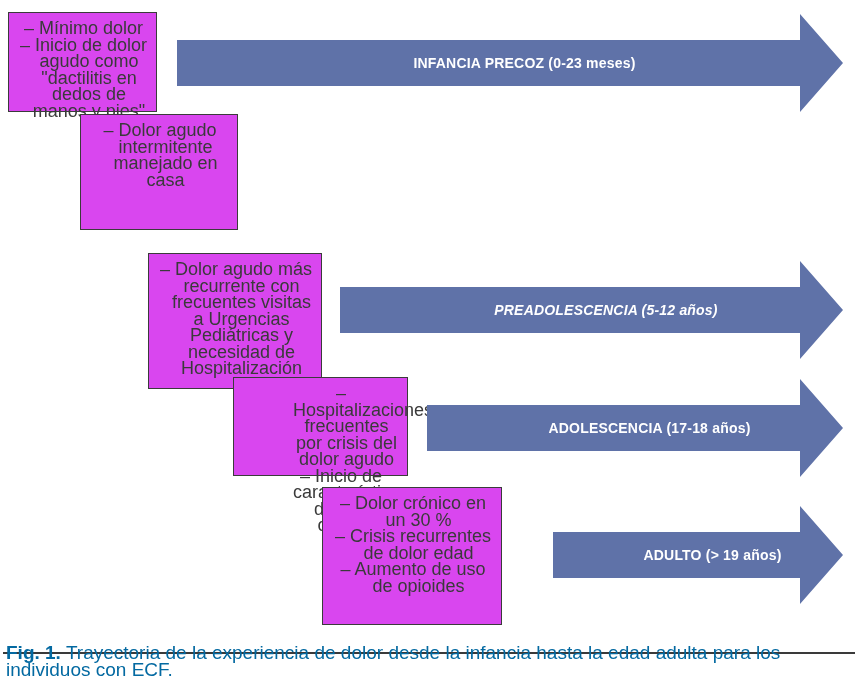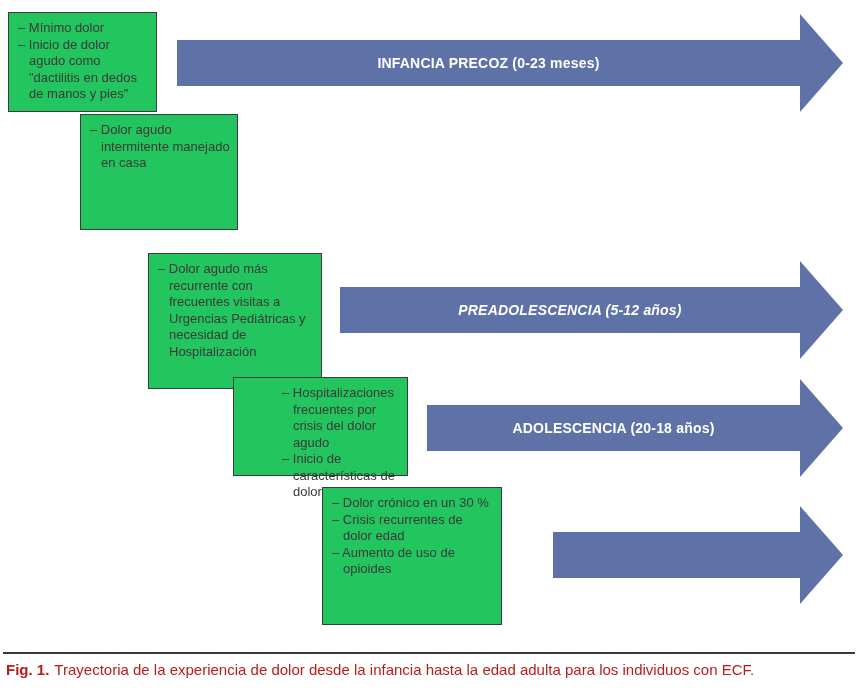--- a/index.html
+++ b/index.html
@@ -1,43 +1,43 @@
 <!DOCTYPE html>
 <html style="--arrow-fill: #5f72a8; --label-text: #ffffff; --box-border: #3b3b3b; --note-text: #3a3a3a; --caption-rule: #3a3a3a;"><head>
 <meta charset="utf-8">
 <style>
   html,body { margin:0; padding:0; background:#ffffff; }
   .figure {
     position:relative; width:858px; height:692px; background:#ffffff;
     font-family:"Liberation Sans", sans-serif; overflow:hidden;
   }
   .note-box {
-    position:absolute; background:#22c55e; box-sizing:border-box;
+    position:absolute; background:#d946ef; box-sizing:border-box;
     border:1.5px solid var(--box-border, #3b3b3b);
     padding:7px 7px 5px 9px;
     color:var(--note-text, #3a3a3a);
-    font-size:13px; line-height:16.5px;
+    font-size:18px; line-height:16.5px;text-align:center;
   }
   .bullet { padding-left:11px; text-indent:-11px; }
   .arrow { position:absolute; }
   .arrow svg { display:block; }
   .arrow polygon { fill:var(--arrow-fill, #5f72a8); }
   .arrow-label {
     position:absolute; top:27px; height:46px; left:0;
     display:flex; align-items:center; justify-content:center;
     color:var(--label-text, #ffffff); font-weight:bold; font-size:14px;
-    letter-spacing:0.2px; white-space:nowrap;
+    letter-spacing:0.2px; white-space:nowrap;padding-left:36px;
   }
   .caption-rule {
     position:absolute; left:3px; right:3px; top:652px; height:2px;
     background:var(--caption-rule, #3a3a3a);
   }
   .caption {
-    position:absolute; left:6px; top:661px; right:6px;
-    font-size:15px; color:#b91c1c; line-height:17px;
+    position:absolute; left:6px; top:644px; right:6px;
+    font-size:19px; color:#0369a1; line-height:17px;
   }
   .cap-label { font-weight:bold; margin-right:5px; }
 </style>
 </head>
 <body>
 
 <div class="figure">
 
   <div class="note-box" style="left:8px; top:12px; width:149px; height:100px;">
     <div class="bullet">– Mínimo dolor</div>
@@ -65,32 +65,33 @@
   </div>
 
   <div class="note-box" style="left:233px; top:377px; width:175px; height:99px;padding-left:48px;">
     <div class="bullet">– Hospitalizaciones frecuentes por crisis del dolor agudo</div>
     <div class="bullet">– Inicio de características de dolor crónico</div>
   </div>
   <div class="arrow" style="left:427px; top:378px; width:418px; height:100px;">
     <svg width="418" height="100" viewBox="0 0 418 100">
       <polygon points="0,27 373,27 373,1 416,50 373,99 373,73 0,73"></polygon>
     </svg>
-    <div class="arrow-label" style="width:373px;">ADOLESCENCIA (20-18 años)</div>
+    <div class="arrow-label" style="width:373px;">ADOLESCENCIA (17-18 años)</div>
   </div>
 
   <div class="note-box" style="left:322px; top:487px; width:180px; height:138px;">
     <div class="bullet">– Dolor crónico en un 30 %</div>
     <div class="bullet">– Crisis recurrentes de dolor edad</div>
     <div class="bullet">– Aumento de uso de opioides</div>
   </div>
   <div class="arrow" style="left:553px; top:505px; width:292px; height:100px;">
     <svg width="292" height="100" viewBox="0 0 292 100">
       <polygon points="0,27 247,27 247,1 290,50 247,99 247,73 0,73"></polygon>
     </svg>
+    <div class="arrow-label" style="width:247px;">ADULTO (&gt; 19 años)</div>
   </div>
 
   <div class="caption-rule"></div>
   <div class="caption">
     <span class="cap-label">Fig. 1.</span><span>Trayectoria de la experiencia de dolor desde la infancia hasta la edad adulta para los individuos con ECF.</span>
   </div>
 
 </div>
 
 </body></html>

